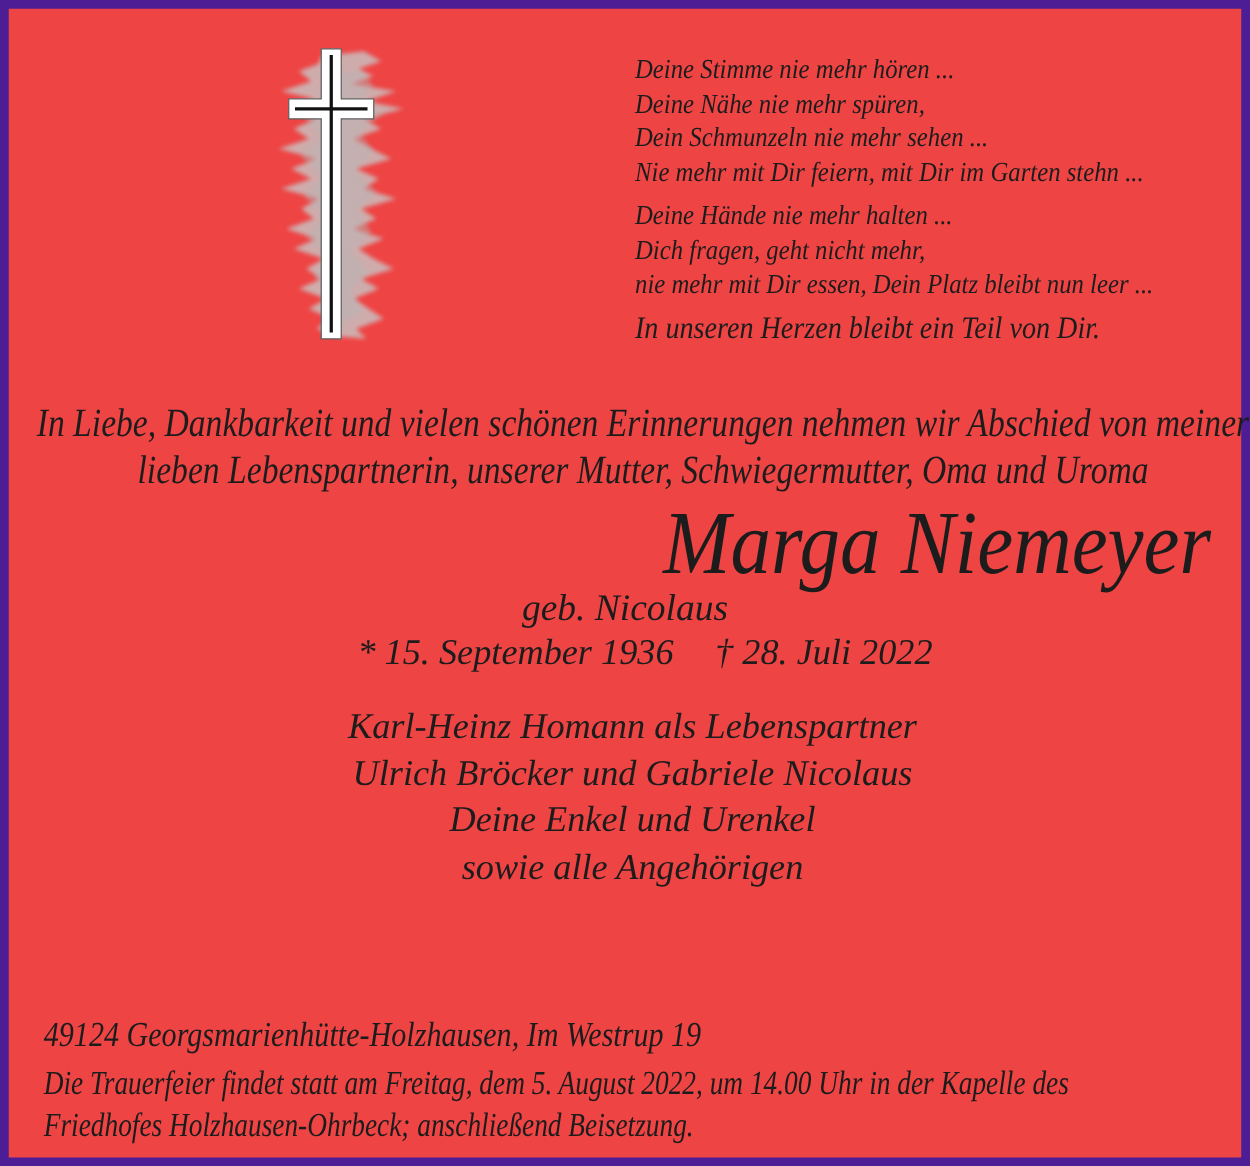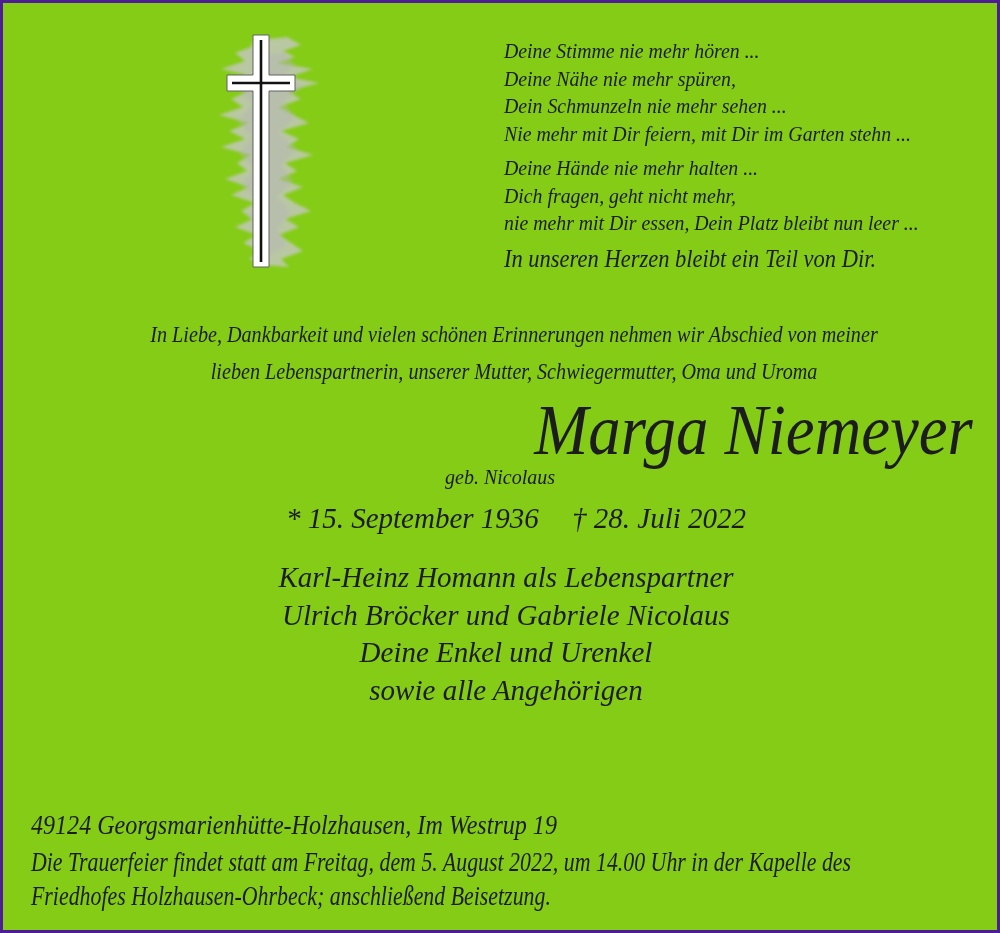--- a/index.html
+++ b/index.html
@@ -5,22 +5,22 @@
   * { margin:0; padding:0; box-sizing:border-box; }
   html, body { width:1000px; height:933px; background:#ffffff; }
   body {
     position:relative;
     font-family:"Liberation Serif","DejaVu Serif",serif;
     color:#1c1c1c;
     overflow:hidden;
   }
   .page {
     position:absolute; inset:0;
-    border:3px solid #4c1d95;
-    background:#84cc16;
+    border:7px solid #4c1d95;
+    background:#ef4444;
   }
 
   
   .cross-art { position:absolute; left:188px; top:22px; width:162px; height:252px; }
 
   
   .poem { position:absolute; left:501px; top:34px; font-style:italic; font-size:22px; }
   .poem .pline {
     line-height:27.5px; white-space:nowrap;
     transform:scaleX(0.9); transform-origin:0 50%;
@@ -28,31 +28,31 @@
   .poem .stanza2-start { margin-top:7px; }
   .poem .closing {
     margin-top:6px; font-size:25px; line-height:32px; white-space:nowrap;
     transform:scaleX(0.9); transform-origin:0 50%;
   }
 
   
   .intro {
     position:absolute; left:0; top:313px; width:100%;
     display:flex; flex-direction:column; align-items:center;
-    font-style:italic; font-size:24px;padding-left:28px;
+    font-style:italic; font-size:32px;padding-left:28px;
   }
   .intro .iline { line-height:37px; white-space:nowrap; transform:scaleX(0.84); }
 
   
   .name-block { position:absolute; left:0; top:391px; width:100%; text-align:right; }
   .deceased-name {
     display:inline-block; font-style:italic; font-size:72px; line-height:72px;
     transform:scaleX(0.9);
   }
-  .maiden { position:absolute; left:0; top:463px; width:100%; text-align:center; font-style:italic; font-size:20px; }
+  .maiden { position:absolute; left:0; top:463px; width:100%; text-align:center; font-style:italic; font-size:30px; }
   .dates  { position:absolute; left:16px; top:499px; width:100%; text-align:center; font-style:italic; font-size:29px; }
   .dates .death-date { display:inline-block; margin-left:26px; }
 
   
   .mourners {
     position:absolute; left:0; top:556px; width:100%; text-align:center;
     font-style:italic; font-size:29px;padding-left:12px;
   }
   .mourners .mline { line-height:37.5px; }
 

